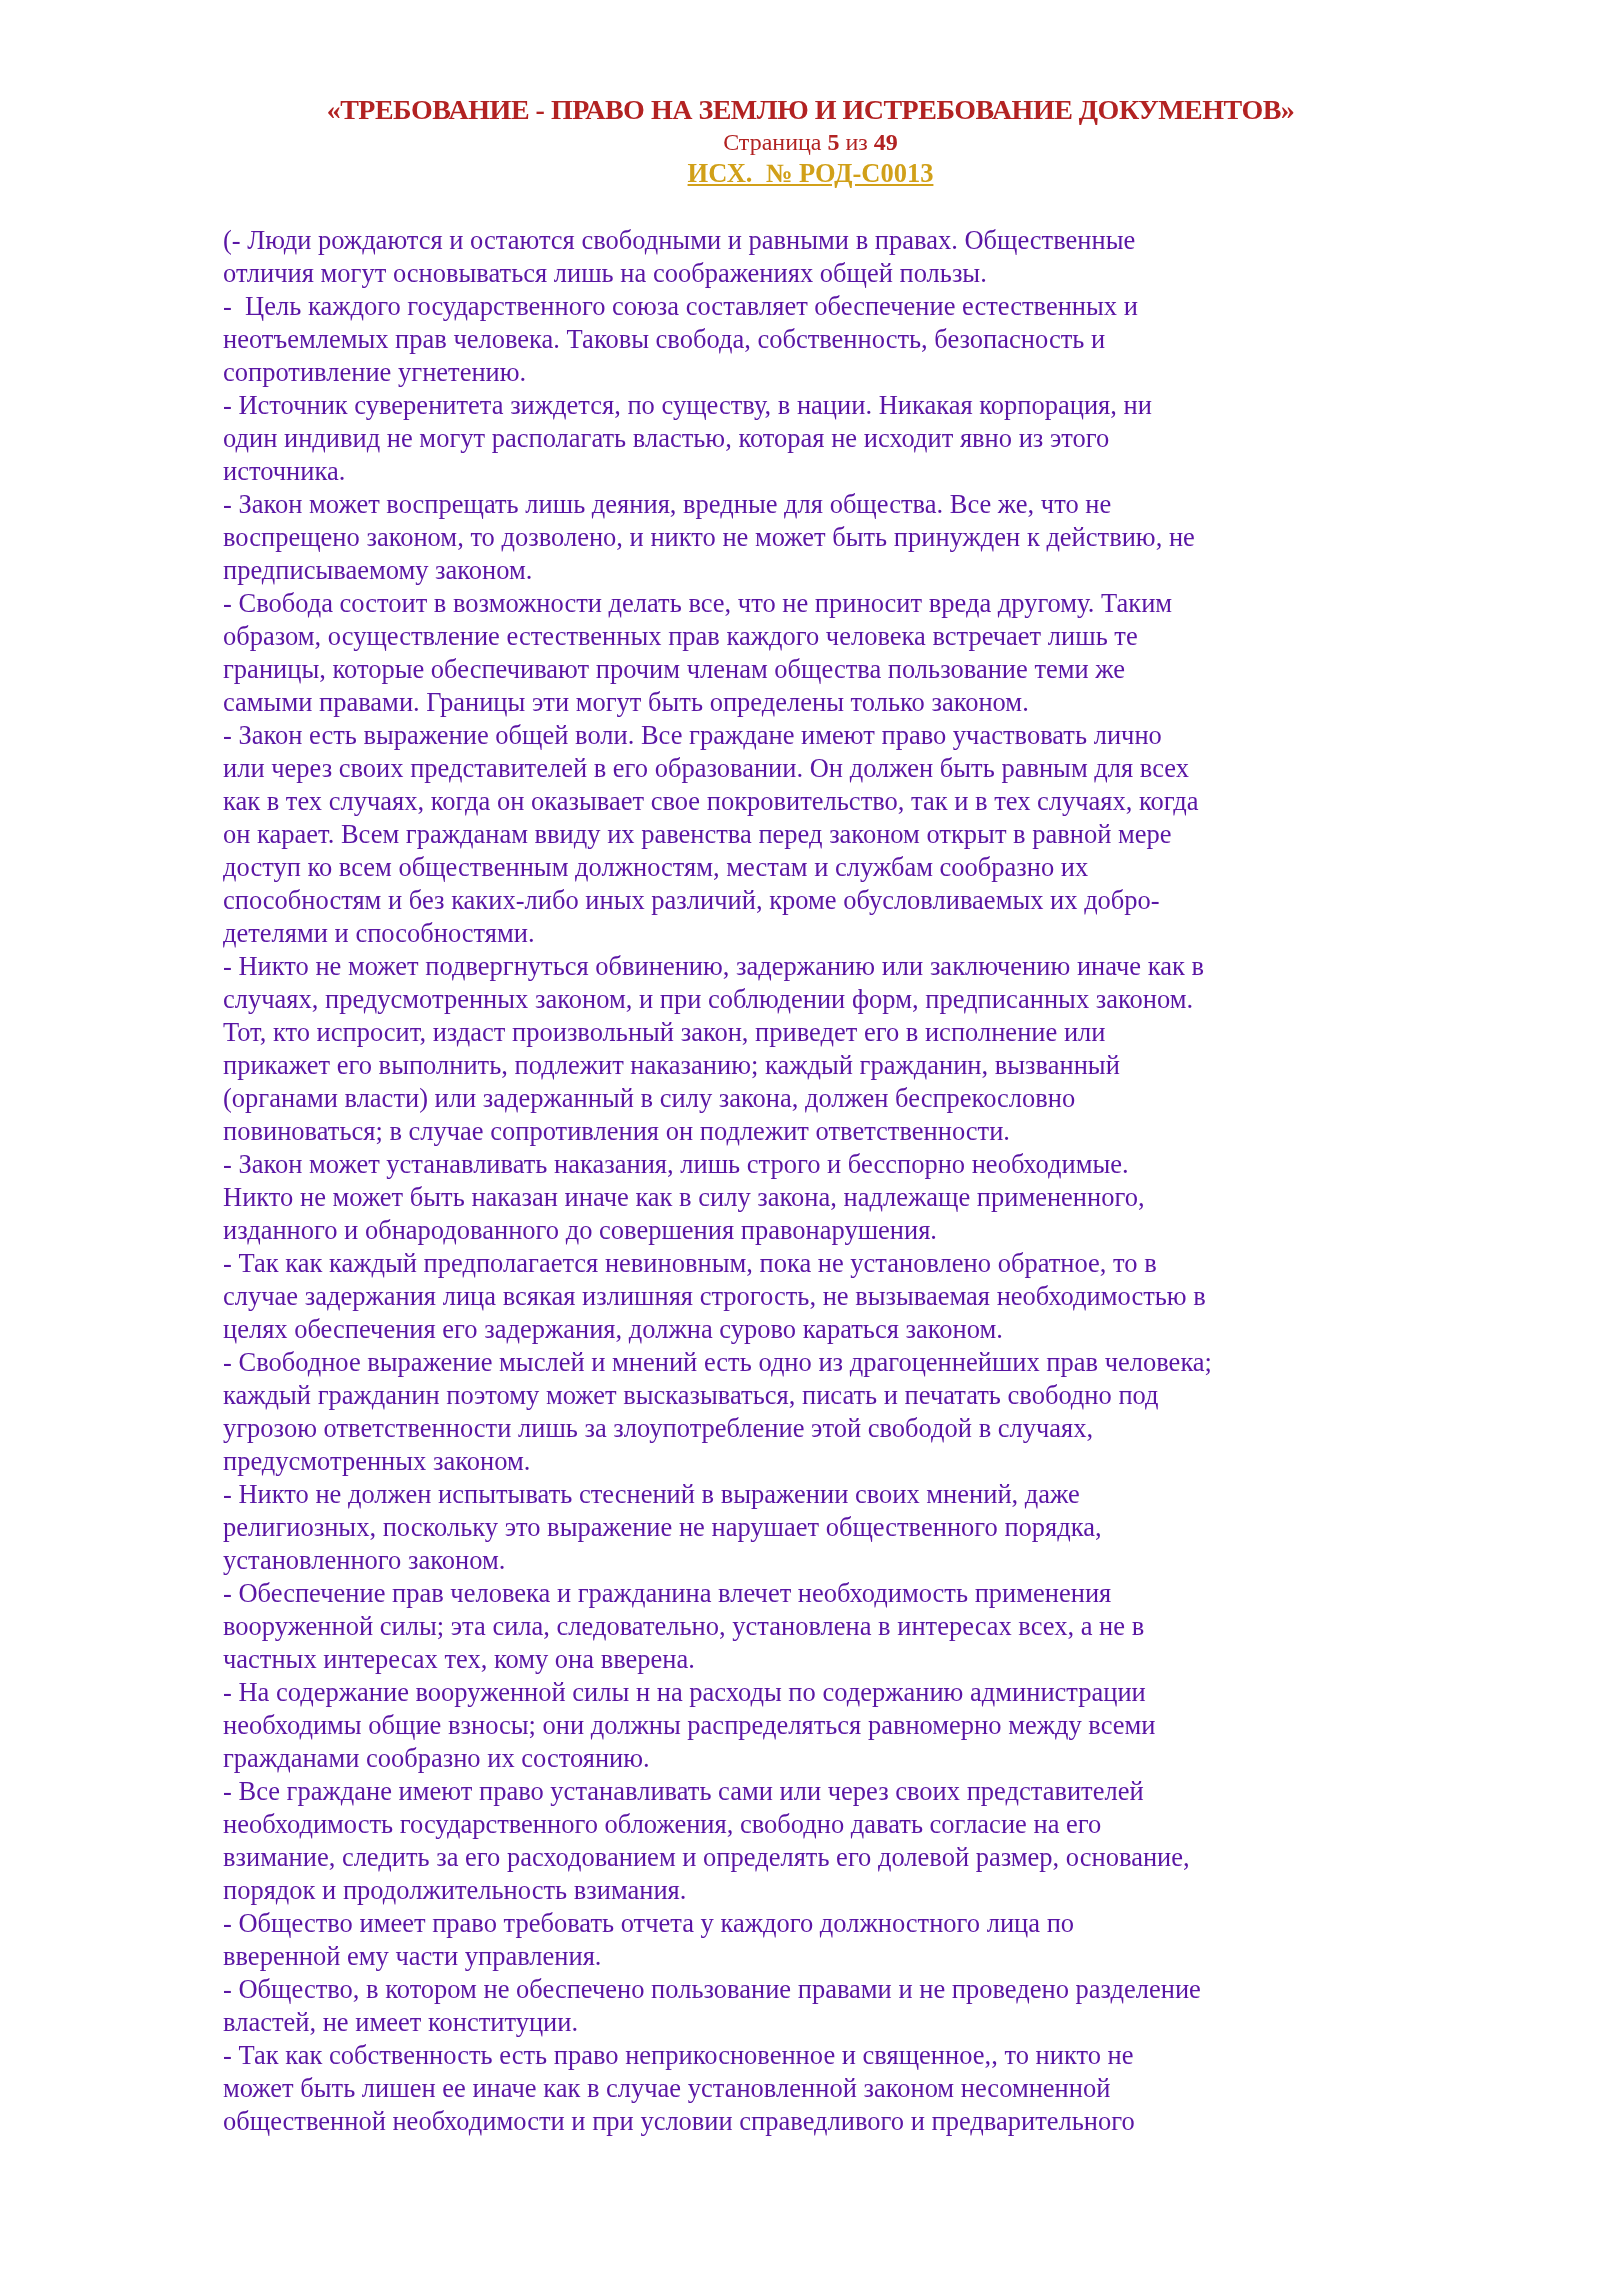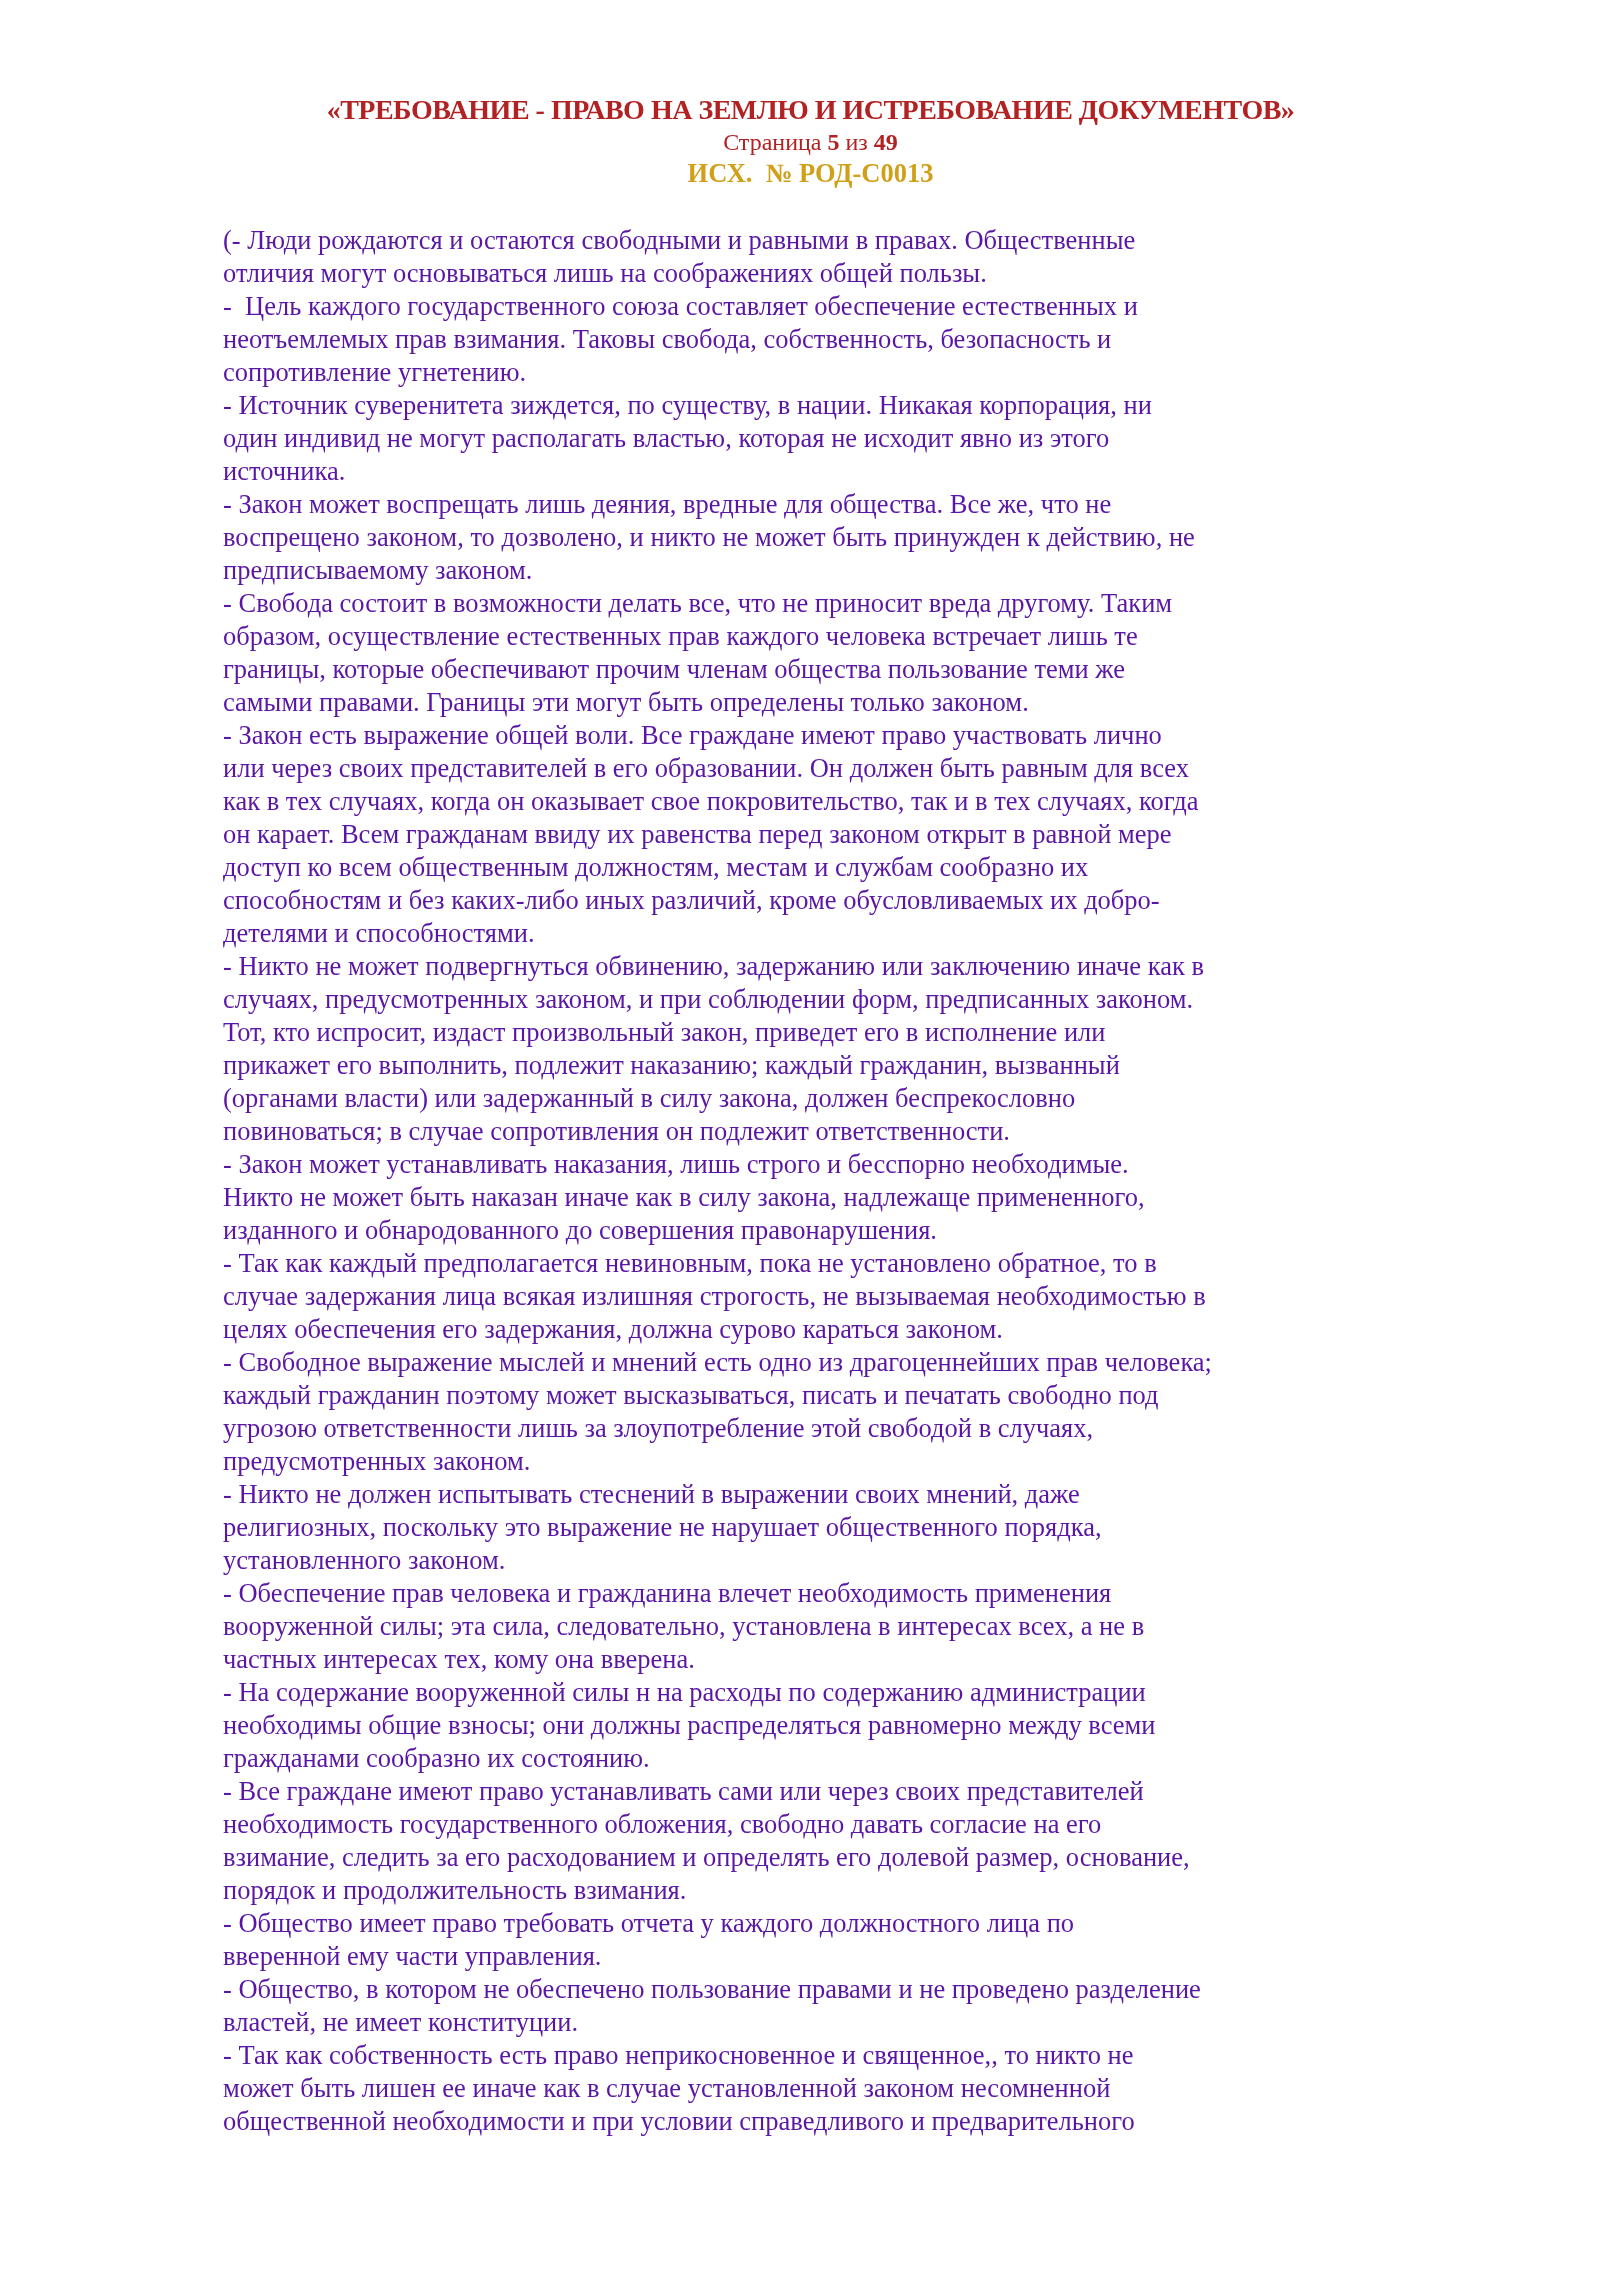--- a/index.html
+++ b/index.html
@@ -34,20 +34,21 @@
   }
   .page-info b {
     font-weight: bold;
   }
   .ref-line {
     color: var(--ref-gold, #d1a019);
     font-weight: bold;
     font-size: 26.5px;
     line-height: 31px;
     white-space: pre-wrap;
+    text-decoration: underline;
   }
   .doc-body {
     margin-top: 35px;
     margin-left: 223px;
     width: 1264px;
     color: var(--body-purple, #5a16a4);
     font-size: 26.5px;
     line-height: 33px;
   }
   .doc-body p {
@@ -72,21 +73,21 @@
     </div>
 
     <div class="ref-line">ИСХ.  № РОД-С0013</div>
   </div>
 
   <div class="doc-body">
 
   <p>(- Люди рождаются и остаются свободными и равными в правах. Общественные
 отличия могут основываться лишь на соображениях общей пользы.</p>
       <p>-  Цель каждого государственного союза составляет обеспечение естественных и
-неотъемлемых прав взимания. Таковы свобода, собственность, безопасность и
+неотъемлемых прав человека. Таковы свобода, собственность, безопасность и
 сопротивление угнетению.</p>
       <p>- Источник суверенитета зиждется, по существу, в нации. Никакая корпорация, ни
 один индивид не могут располагать властью, которая не исходит явно из этого
 источника.</p>
       <p>- Закон может воспрещать лишь деяния, вредные для общества. Все же, что не
 воспрещено законом, то дозволено, и никто не может быть принужден к действию, не
 предписываемому законом.</p>
       <p>- Свобода состоит в возможности делать все, что не приносит вреда другому. Таким
 образом, осуществление естественных прав каждого человека встречает лишь те
 границы, которые обеспечивают прочим членам общества пользование теми же

